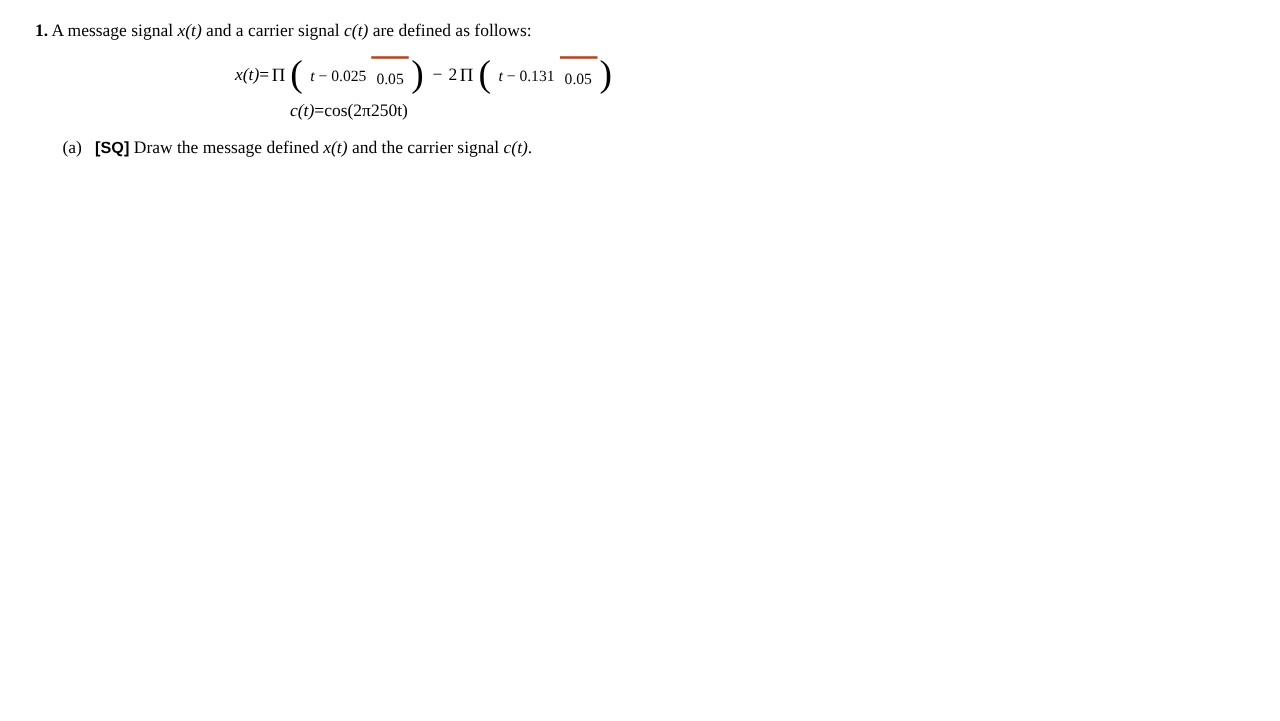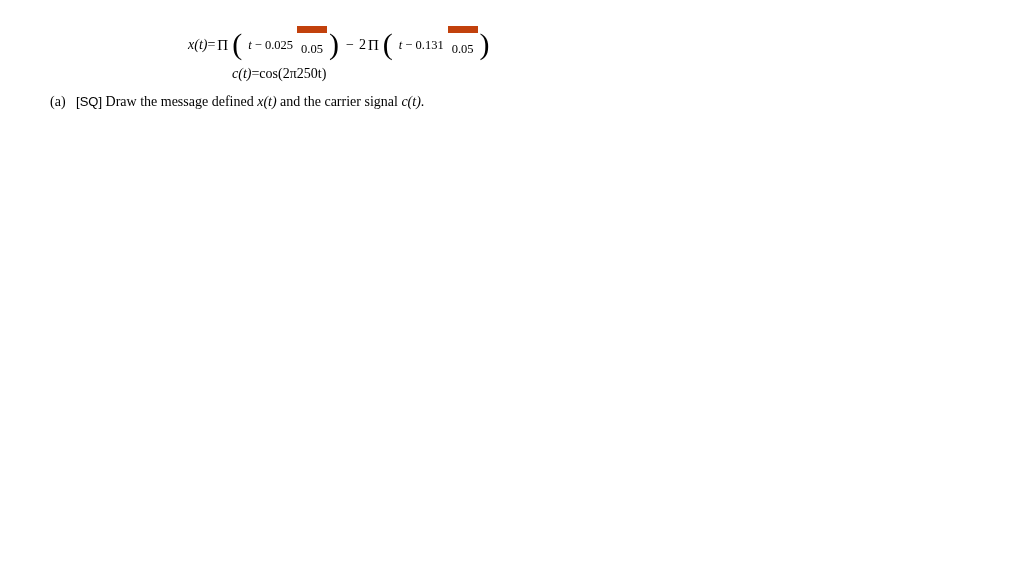--- a/index.html
+++ b/index.html
@@ -70,46 +70,52 @@
     margin: 0 2px;
   }
   .frac .num {
     padding: 0 4px 1px 4px;
     font-style: italic;
   }
   .frac .num .n, .frac .den {
     font-style: normal;
   }
   .frac .den {
-    border-top: 7px solid #c2410c;
+    border-top: 2px solid #c2410c;
     padding: 1px 4px 0 4px;
   }
   .minus {
     margin: 0 5px;
   }
   .subpart {
     margin: 8px 0 0 22px;
   }
   .subpart-label {
     display: inline;
   }
   .sq {
-    font-weight: normal;
+    font-weight: bold;
     font-family: Arial, Helvetica, sans-serif;
     font-size: 13px;
   }
   .ital {
     font-style: italic;
   }
 </style>
 </head>
 <body>
 
 <div class="page">
 
+  <div>
+    <span class="problem-num">1.</span>
+    <span class="problem-intro">
+      <span>A message signal </span><span class="ital">x(t)</span><span> and a carrier signal </span><span class="ital">c(t)</span><span> are defined as follows:</span>
+    </span>
+  </div>
 
   <div class="equation-block">
 
     <div class="eqline">
       <span class="lhs">x(t)</span>
       <span class="upright"> = </span>
       <span class="big-pi">Π</span>
       <span class="paren">
         <span class="lp">(</span>
         <span class="frac">

